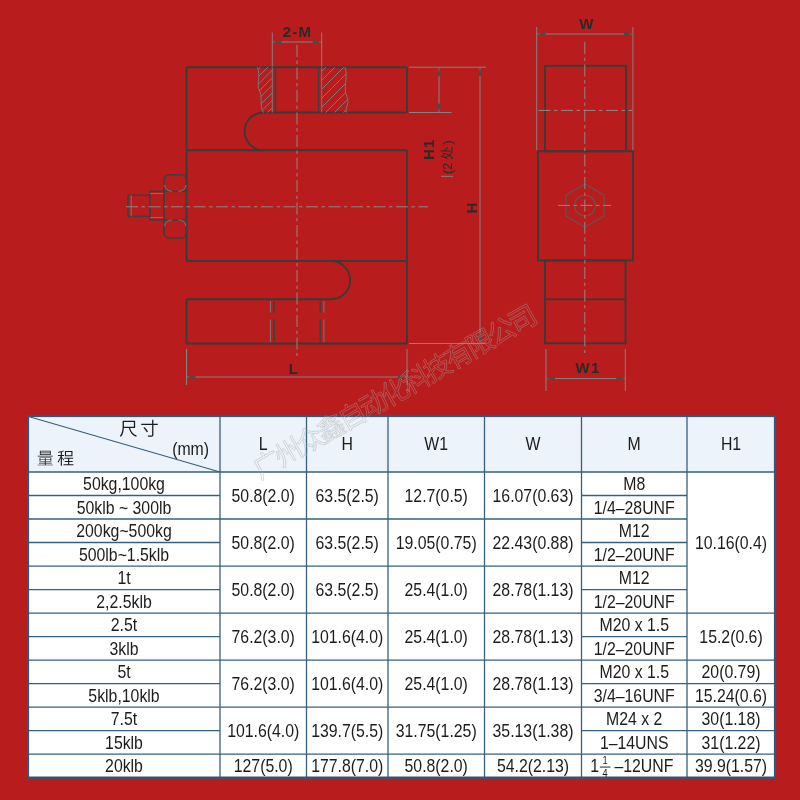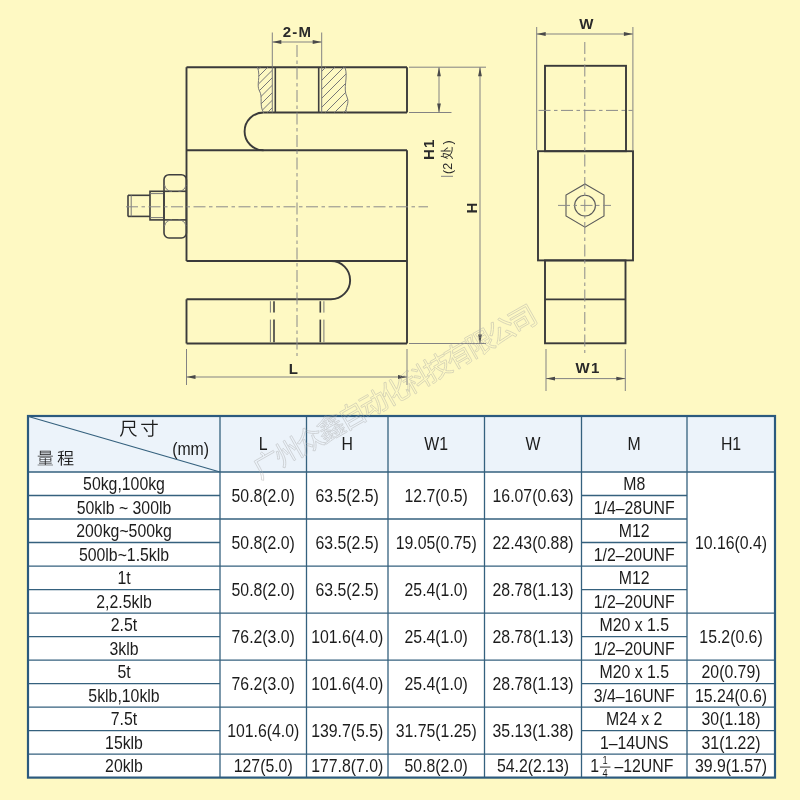--- a/index.html
+++ b/index.html
@@ -1,16 +1,16 @@
 <!DOCTYPE html>
 <html><head>
 <meta charset="utf-8">
 <style>
 html,body{margin:0;padding:0;background:#ffffff;}
-#page{position:relative;width:800px;height:800px;background:#fef9c3;overflow:hidden;
+#page{position:relative;width:800px;height:800px;background:#b91c1c;overflow:hidden;
   font-family:"Liberation Sans",sans-serif;}
 svg{position:absolute;top:0;left:0;}
 .k{stroke:#3a3a3a;stroke-width:1.9;fill:none;}
 .k2{stroke:#3f3f3f;stroke-width:1.6;fill:none;}
 .k3{stroke:#5a5a5a;stroke-width:1.1;fill:none;}
 .t{stroke:#787878;stroke-width:1;fill:none;}
 .c{stroke:#8a8a8a;stroke-width:1;stroke-dasharray:12 3.5 3.5 3.5;fill:none;}
 .d{stroke:#838383;stroke-width:1;fill:none;}
 .b{stroke:#35617e;stroke-width:1.3;}
 .bo{stroke:#2b5a7e;stroke-width:2.2;}

